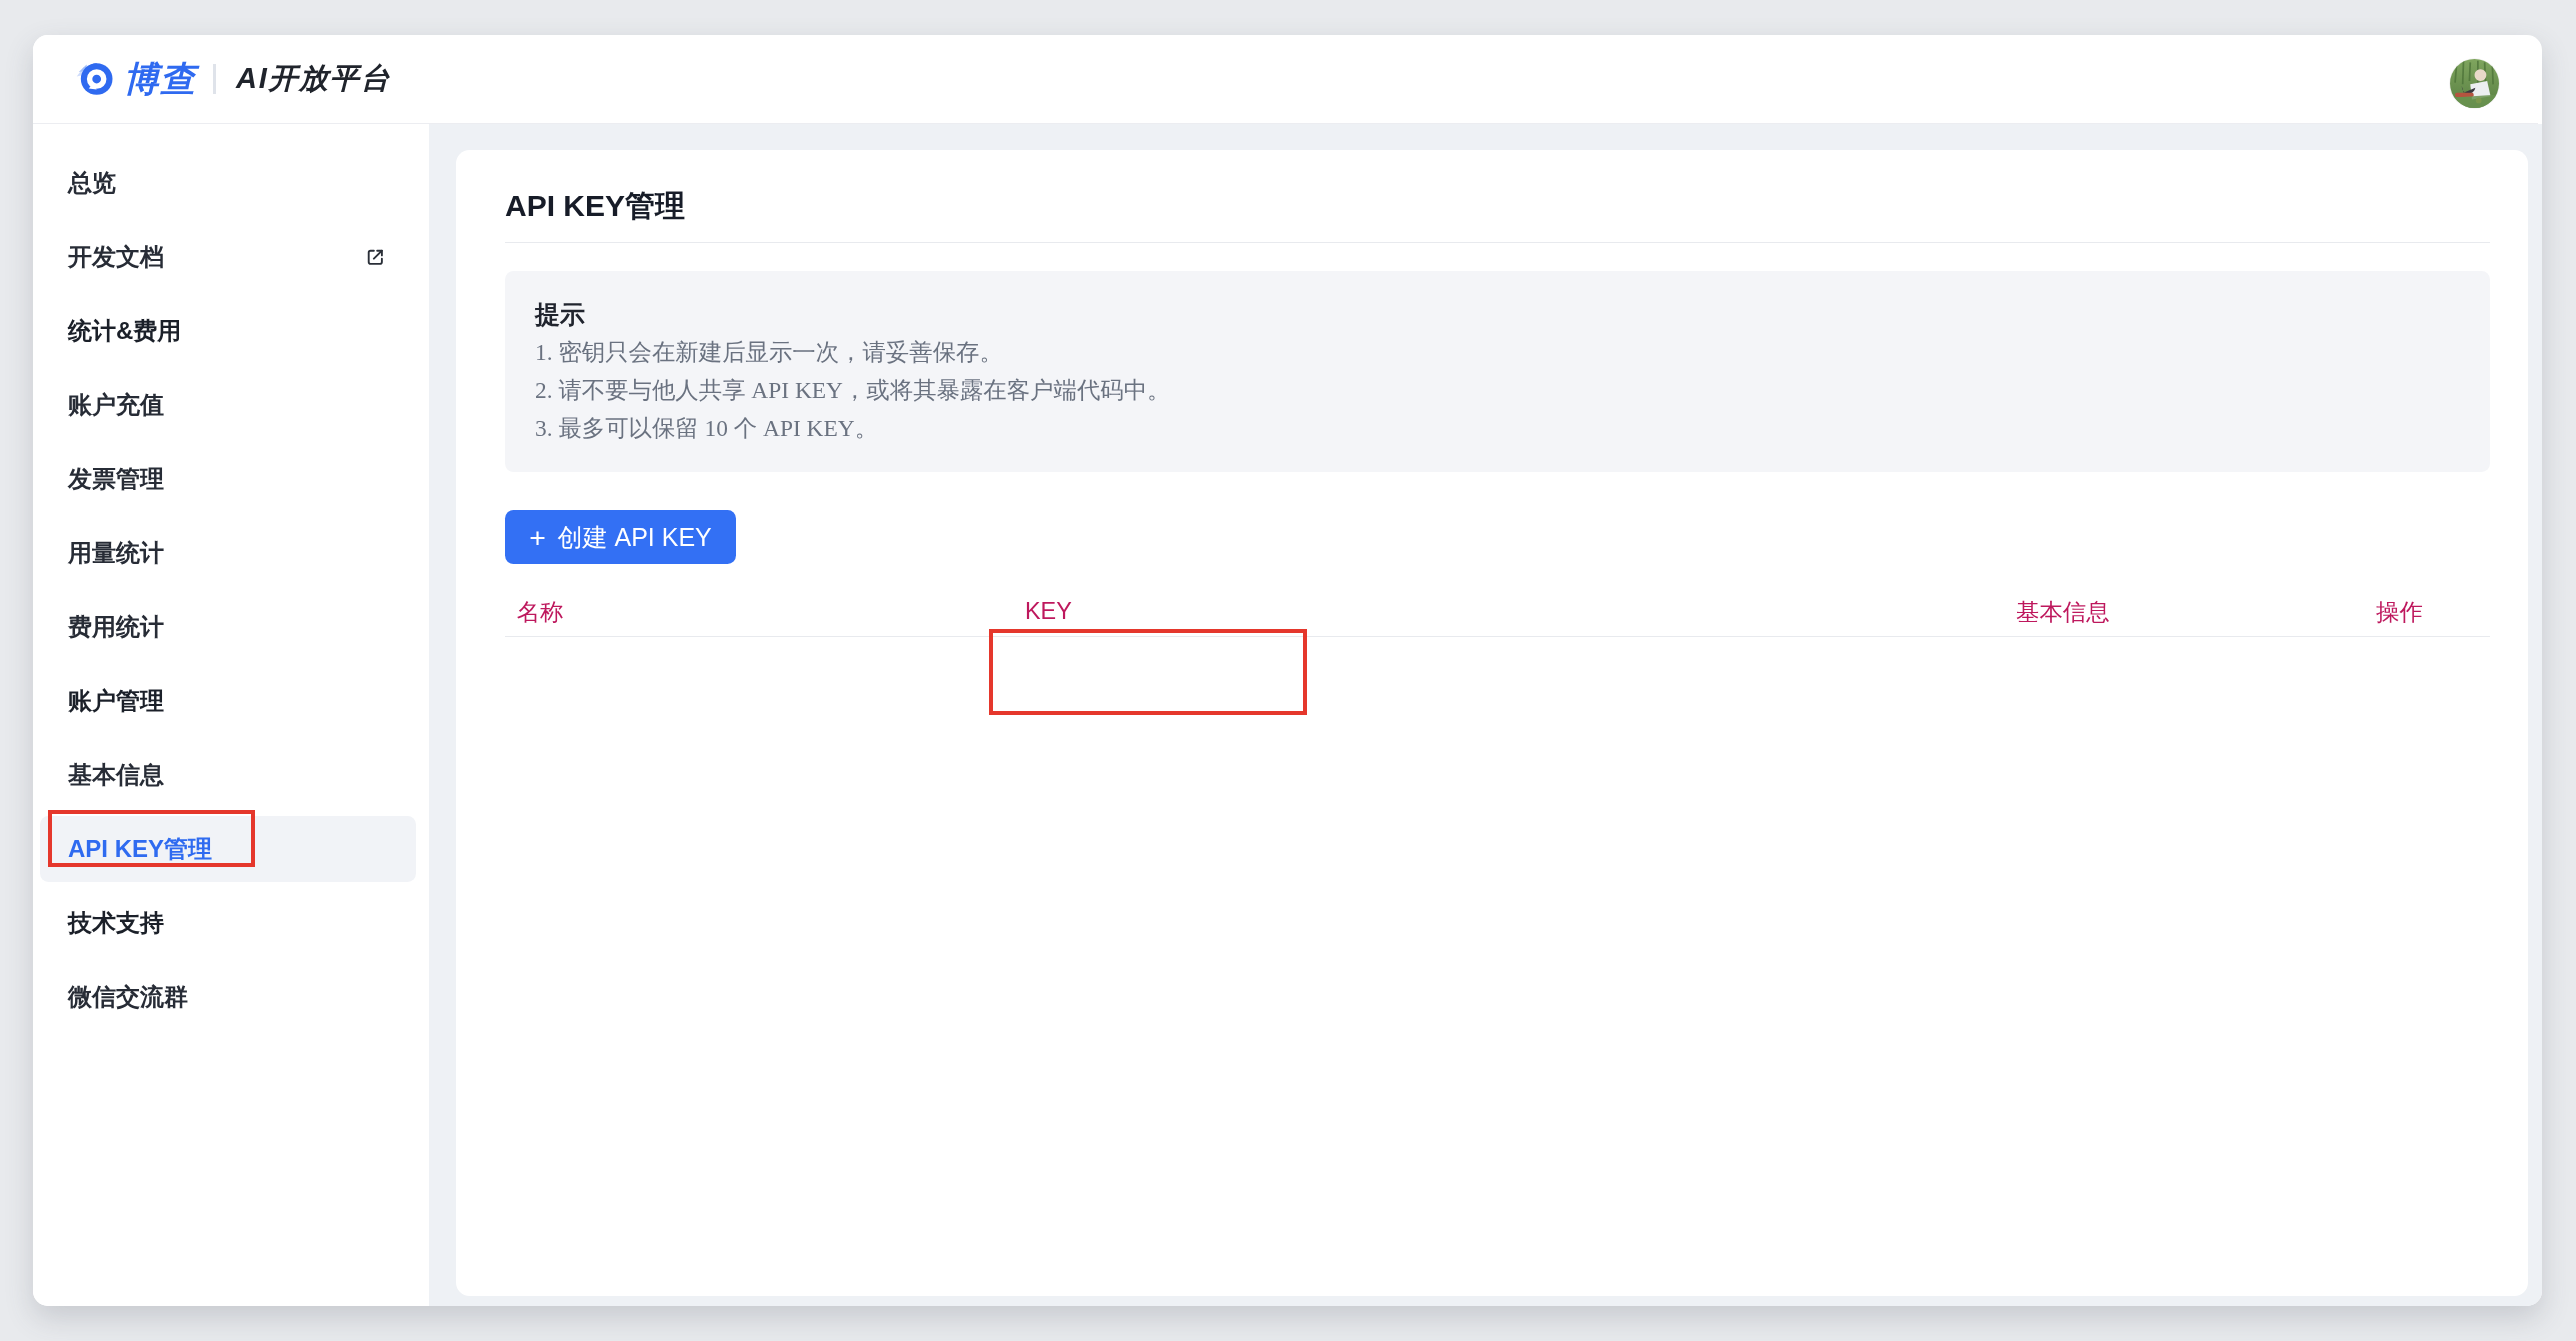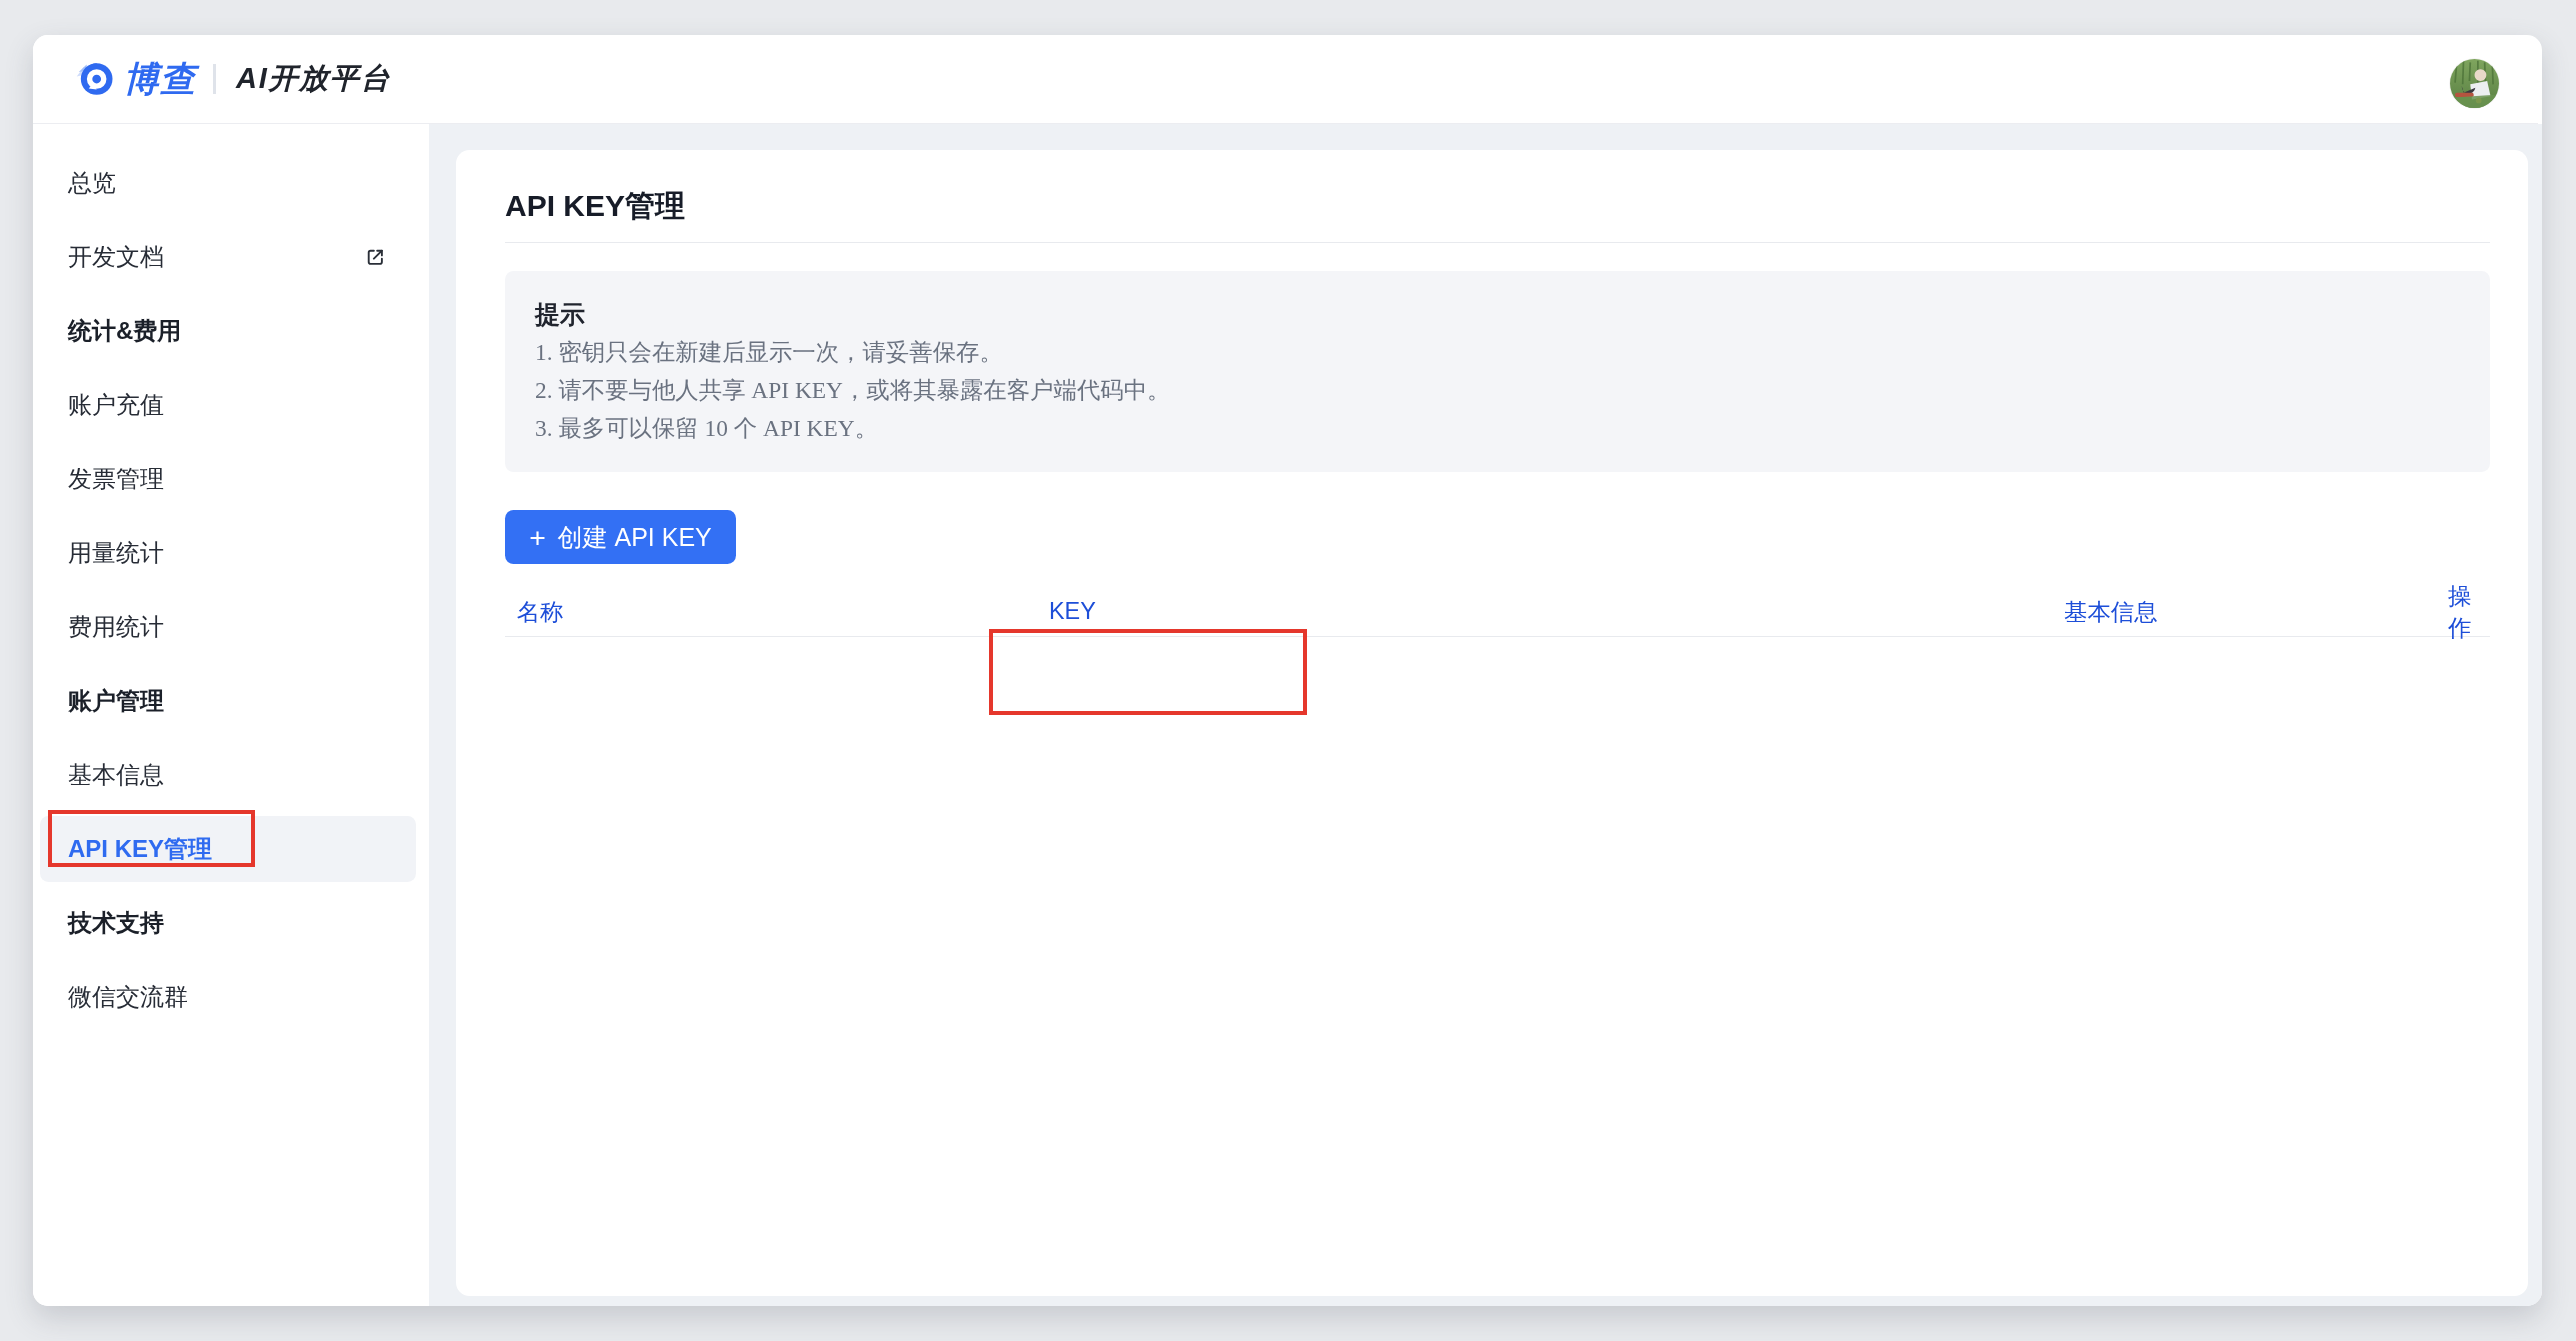--- a/index.html
+++ b/index.html
@@ -42,21 +42,21 @@
   }
   
   .sidebar {
     position:absolute; top:89px; left:0; width:396px; bottom:0;
     background:#fff; border-radius:0 0 0 15px;
     padding-top:22px;
   }
   .side-item {
     position:relative; height:74px; display:flex; align-items:center;
     padding-left:35px; padding-right:42px;
-    font-size:24px; color:#272c36; cursor:pointer;
+    font-size:24px; color:#272c36; cursor:pointer;font-weight:bold;
   }
   .side-item.section { font-weight:bold; color:#1b2029; cursor:default; }
   .side-item .ext-icon { margin-left:auto; width:22.6px; height:22.6px; display:flex; }
   .side-item.active { color:#2f6bf0; font-weight:bold; }
   .side-item.active .active-bg {
     position:absolute; left:6.7px; right:13.4px; top:4.2px; bottom:4.2px;
     background:#f1f3f7; border-radius:8.4px; z-index:0;
   }
   .side-item span.lbl { position:relative; z-index:1; }
   
@@ -81,21 +81,21 @@
     margin-top:38px; height:54px; width:231px;
     background:#3370f4; border:none; border-radius:8.4px;
     color:#ffffff; font-size:25px; font-family:inherit;
     display:flex; align-items:center; justify-content:center;
     cursor:pointer;
   }
   .create-btn .plus { font-size:28.4px; font-weight:400; margin-right:11.7px; line-height:1; }
   .table-header {
     margin-top:23.4px; height:49px; display:flex; align-items:center;
     border-bottom:0.8px solid #e8eaee;
-    font-size:23.4px; color:#1d4ed8;gap:24px;
+    font-size:23.4px; color:#be185d;
   }
   .table-row {
     height:112px; display:flex; align-items:center;
     font-size:25px; color:#1a1f29;
   }
   .col-name { width:520px; padding-left:11.7px; display:flex; align-items:center; }
   .col-key  { width:991px; }
   .col-time { width:360px; }
   .col-action { flex:1; }
   .blur-blob {

